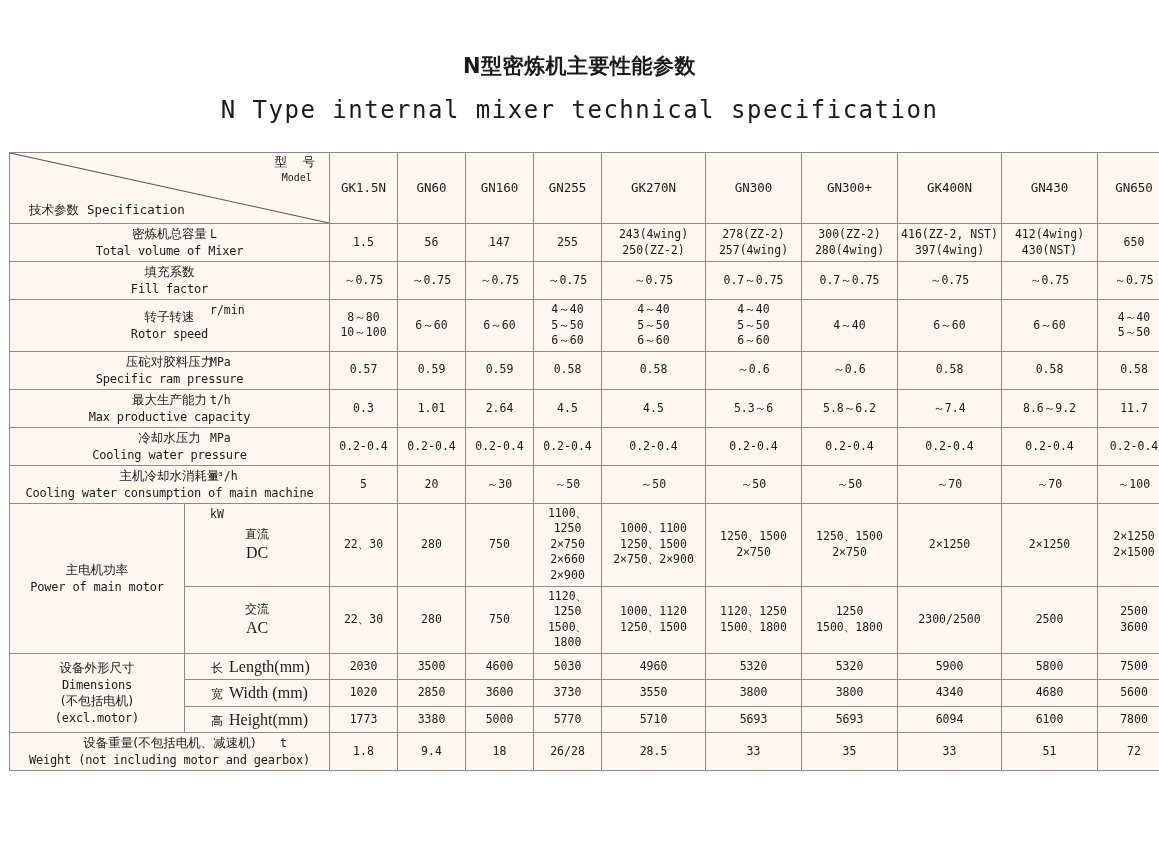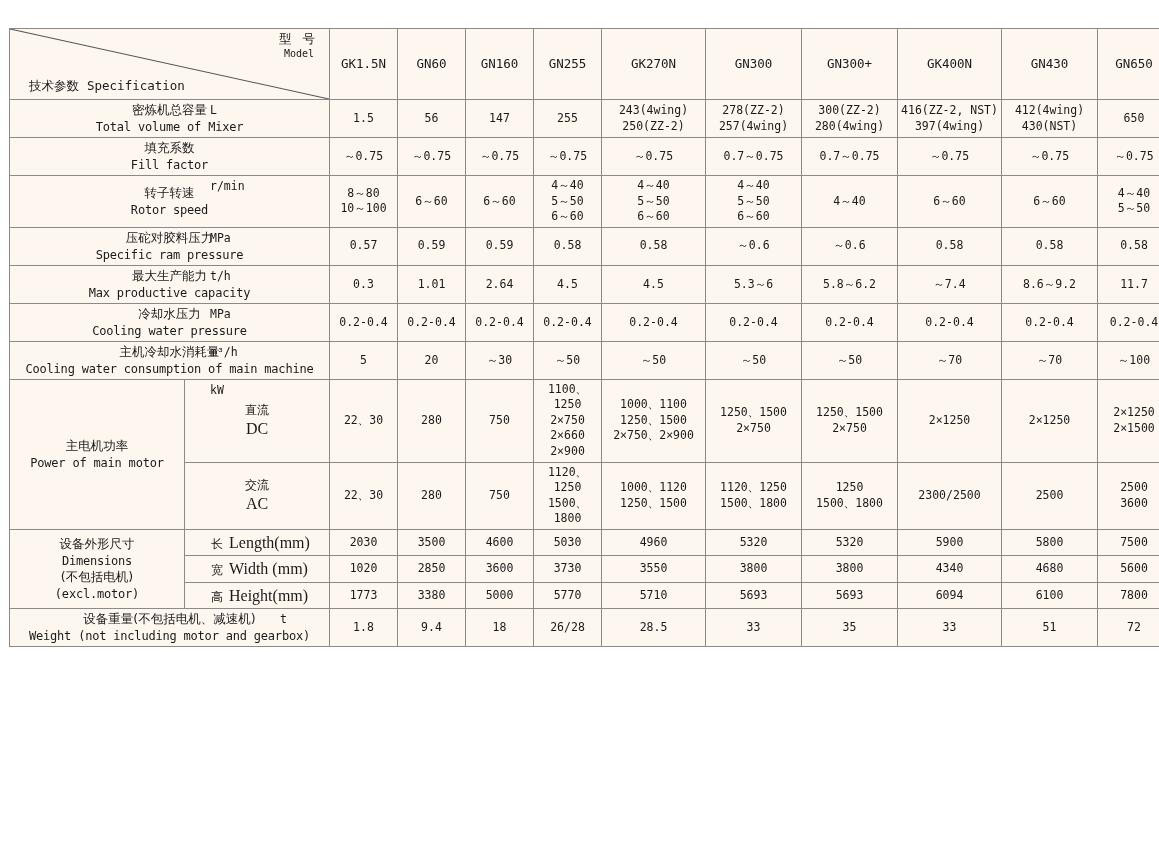--- a/index.html
+++ b/index.html
@@ -121,21 +121,21 @@
     overflow: hidden;
   }
   td.corner .model {
     position: absolute;
     right: 10px;
     top: 3px;
     text-align: center;
     line-height: 1.25;
   }
   td.corner .model .cn {
-    font-family: Liberation Serif, serif;
+    font-family: Liberation Mono, monospace;
     font-size: 12.5px;
     letter-spacing: 4px;
     display: block;
   }
   td.corner .model .en {
     font-family: "DejaVu Sans Mono", monospace;
     font-size: 10px;
     display: block;
   }
   td.corner .spec-label {
@@ -164,20 +164,22 @@
   .remark-en {
     font-family: "Liberation Serif", serif;
     font-size: 14.5px;
   }
 </style>
 </head>
 <body>
 
 <div class="page">
 
+  <div class="title-cn">N型密炼机主要性能参数</div>
+  <div class="title-en">N Type internal mixer technical specification</div>
 
   <table class="spec">
     <colgroup>
       <col style="width:175px">
       <col style="width:145px">
       <col style="width:68px">
       <col style="width:68px">
       <col style="width:68px">
       <col style="width:68px">
       <col style="width:104px">

